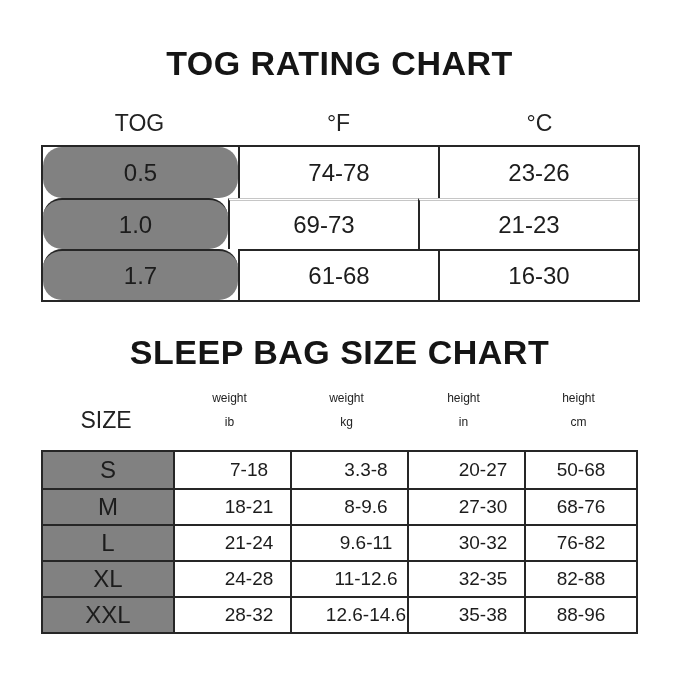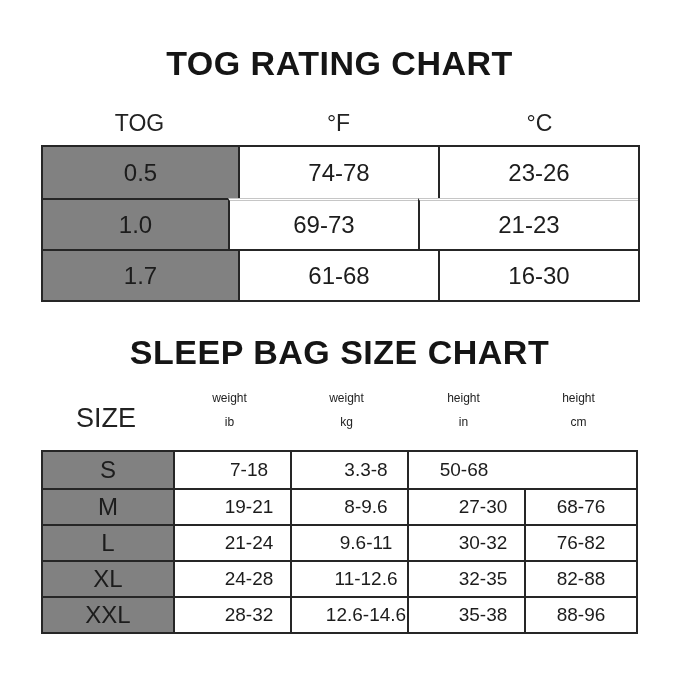--- a/index.html
+++ b/index.html
@@ -18,30 +18,30 @@
   .hdr1{position:absolute;left:41px;top:103px;width:599px;height:40px;display:flex;}
   .hdr1 .hcell{display:flex;align-items:center;justify-content:center;font-size:23px;color:#222;}
   .hdr1 .w1{width:197px;} .hdr1 .w2{width:201px;} .hdr1 .w3{width:201px;}
 
   
   .t1{position:absolute;left:41px;top:145px;width:599px;border:2px solid #262626;box-sizing:border-box;background:#fff;}
   .row{display:flex;}
   .t1 .row{height:51px;}
   .cell{display:flex;align-items:center;justify-content:center;box-sizing:border-box;}
   .t1 .cell{font-size:24px;border-left:2px solid #262626;}
-  .t1 .row .cell:first-child{border-left:none;}
+  .t1 .row .cell:first-child{border-left:none;border-radius:19px;}
   .t1 .row + .row .cell{border-top:2px solid #262626;}
   .t1 .row + .row .cell.lt{border-top:3px double #c6c6c6;}
   .gray{background:#818181;}
 
   
   .hdr2{position:absolute;left:41px;top:381px;width:597px;height:54px;display:flex;}
   .hdr2 .hcell{display:flex;flex-direction:column;justify-content:flex-end;align-items:center;
     text-align:center;padding-bottom:1px;color:#222;}
-  .hdr2 .h1{width:130px;font-size:27px;align-items:center;}
+  .hdr2 .h1{width:130px;font-size:23px;align-items:center;}
   .hdr2 .hc{width:117px;font-size:12px;line-height:24px;}
   .hdr2 .h5{width:113px;}
 
   
   .t2{position:absolute;left:41px;top:450px;width:597px;border:2px solid #262626;box-sizing:border-box;background:#fff;}
   .t2 .row{height:36px;}
   .t2 .cell{font-size:19px;border-left:2px solid #262626;}
   .t2 .row .cell:first-child{border-left:none;}
   .t2 .row + .row .cell{border-top:2px solid #262626;}
   .t2 .c1{width:130px;font-size:24px;}
@@ -101,25 +101,26 @@
       <span>height</span>
       <span>cm</span>
     </div>
   </div>
 
   <div class="t2">
     <div class="row">
       <div class="cell c1 gray">S</div>
       <div class="cell c2">7-18</div>
       <div class="cell c3">3.3-8</div>
+      <div class="cell c4">20-27</div>
       <div class="cell c5">50-68</div>
     </div>
     <div class="row">
       <div class="cell c1 gray">M</div>
-      <div class="cell c2">19-21</div>
+      <div class="cell c2">18-21</div>
       <div class="cell c3">8-9.6</div>
       <div class="cell c4">27-30</div>
       <div class="cell c5">68-76</div>
     </div>
     <div class="row">
       <div class="cell c1 gray">L</div>
       <div class="cell c2">21-24</div>
       <div class="cell c3">9.6-11</div>
       <div class="cell c4">30-32</div>
       <div class="cell c5">76-82</div>

